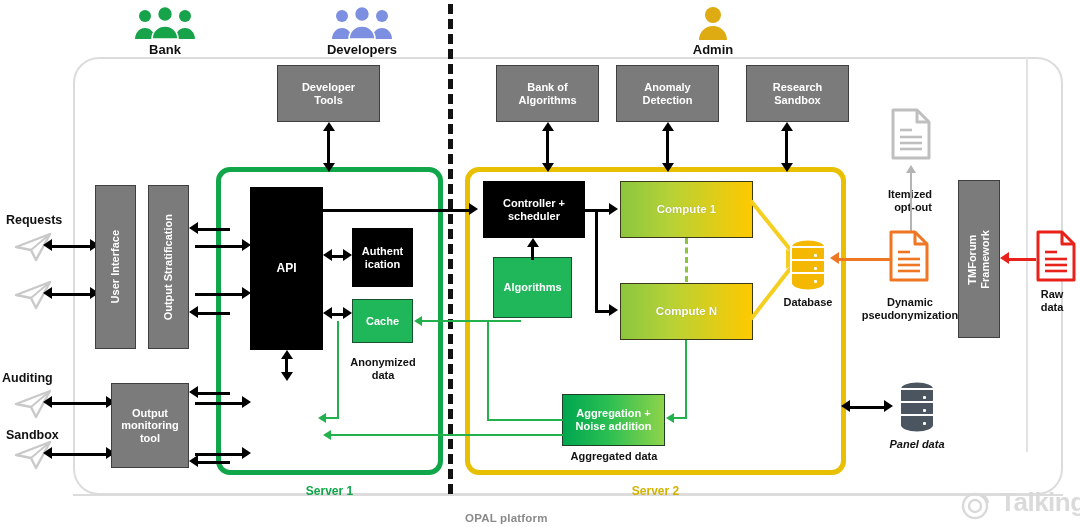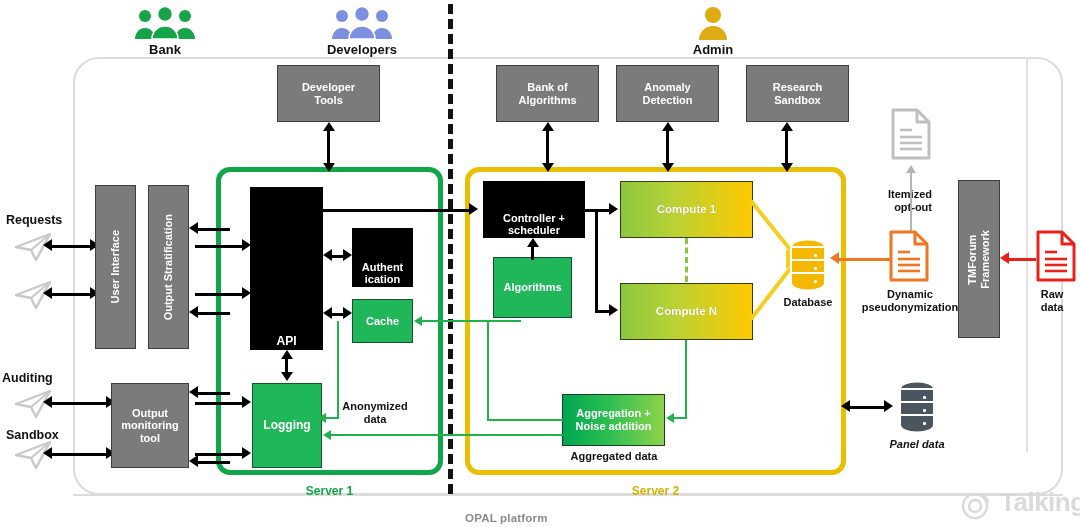--- a/index.html
+++ b/index.html
@@ -14,21 +14,21 @@
 
   
   .box{
     position:absolute;box-sizing:border-box;
     display:flex;align-items:center;justify-content:center;
     text-align:center;line-height:1.15;
     border:1px solid #2b2b2b;
     font-size:11px;font-weight:bold;
   }
   .box-gray{background:#7b7b7b;color:#ffffff;border-color:#3f3f3f;}
-  .box-black{background:#000000;color:#ffffff;border-color:#000000;align-items:flex-end;}
+  .box-black{background:#000000;color:#ffffff;border-color:#000000;}
   .box-green{background:#1fb75a;color:#ffffff;border-color:#17512d;}
   .box-compute{
     background:linear-gradient(90deg,#8cc63f 0%,#b7d236 38%,#ffc900 100%);
     color:#ffffff;border-color:#3a3a1a;
     text-shadow:0 0 1px rgba(0,0,0,.25);
   }
   .box-aggr{
     background:linear-gradient(90deg,#00a650 0%,#2bbf52 45%,#8fd44a 100%);
     color:#ffffff;border-color:#1d4024;
   }
@@ -333,26 +333,23 @@
   </div>
   <div class="box box-green" style="left:352px;top:299px;width:61px;height:44px;">
     <span>Cache</span>
   </div>
   <div class="box box-black" style="left:352px;top:228px;width:61px;height:59px;">
     <div>
       <div>Authent</div>
       <div>ication</div>
     </div>
   </div>
-  <div class="abs cap" style="left:333px;top:356px;width:84px;margin-top:44px;">
+  <div class="abs cap" style="left:341px;top:356px;width:84px;">
     <div>Anonymized</div>
     <div>data</div>
-  </div>
-  <div class="box box-green" style="left:252px;top:383px;width:70px;height:85px;font-size:12px;">
-    <span>Logging</span>
   </div>
 
   <div>
     <div class="hline" style="left:331px;top:255px;width:14px;"></div>
     <div class="ah-l" style="left:323px;top:249px;"></div>
     <div class="ah-r" style="left:343px;top:249px;"></div>
   </div>
 
   <div>
     <div class="hline" style="left:331px;top:313px;width:14px;"></div>
@@ -515,21 +512,21 @@
       <path d="M3 2 h24 l12 12 v36 h-36 Z" fill="#ffffff" stroke="#ef7622" stroke-width="3" stroke-linejoin="round"></path>
       <path d="M27 2 v12 h12" fill="none" stroke="#ef7622" stroke-width="3" stroke-linejoin="round"></path>
       <g stroke="#ef7622" stroke-width="2.6">
           <path d="M10 22 h12"></path>
           <path d="M10 29 h22"></path>
           <path d="M10 35 h22"></path>
           <path d="M10 41 h22"></path>
         </g>
     </svg>
   </div>
-  <div class="abs cap" style="left:852px;top:288px;width:116px;">
+  <div class="abs cap" style="left:852px;top:296px;width:116px;">
     <div>Dynamic</div>
     <div>pseudonymization</div>
   </div>
   <div>
     <div class="oline" style="left:838px;top:258px;width:52px;"></div>
     <div class="oah-l" style="left:830px;top:252px;"></div>
   </div>
 
   <div class="box box-gray" style="left:958px;top:180px;width:42px;height:158px;">
     <span class="vert" style="font-size:11px;">

